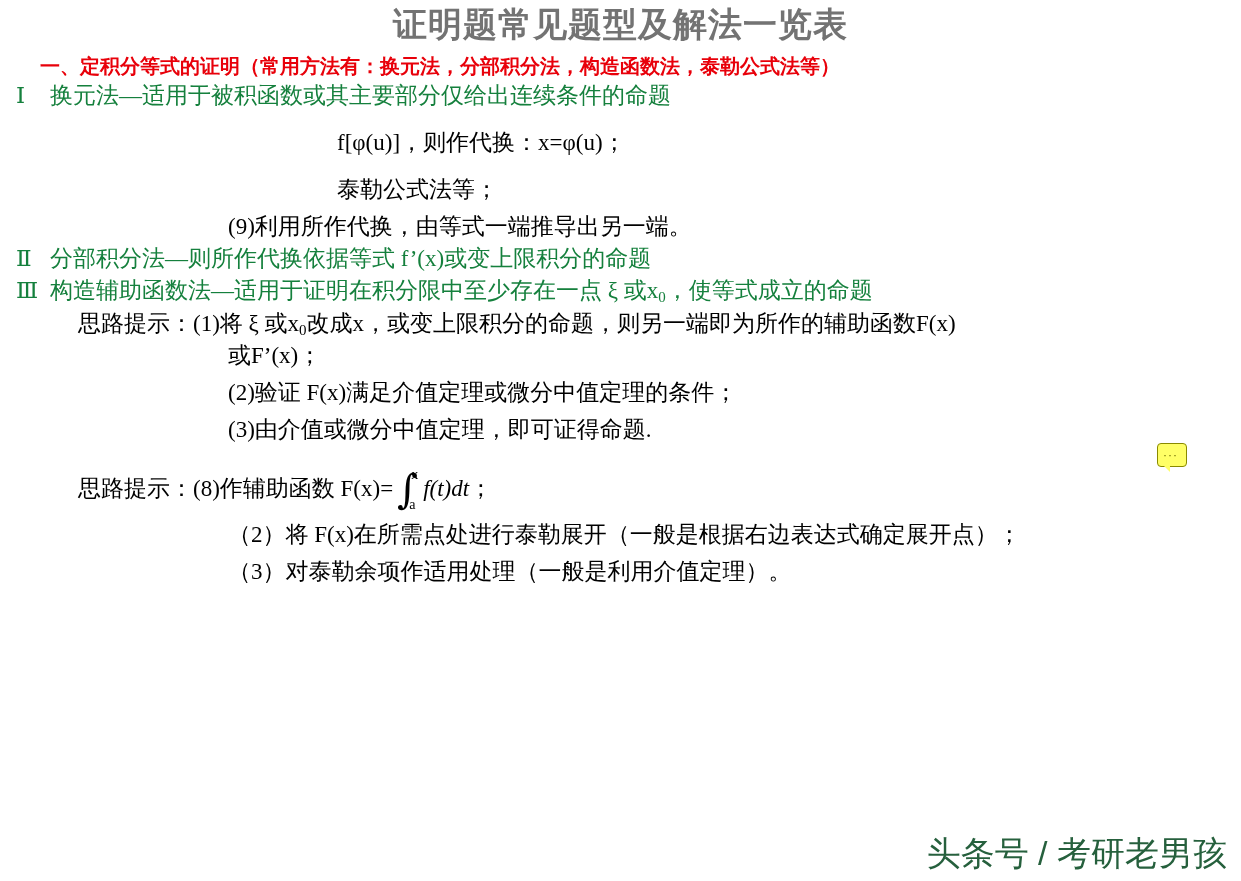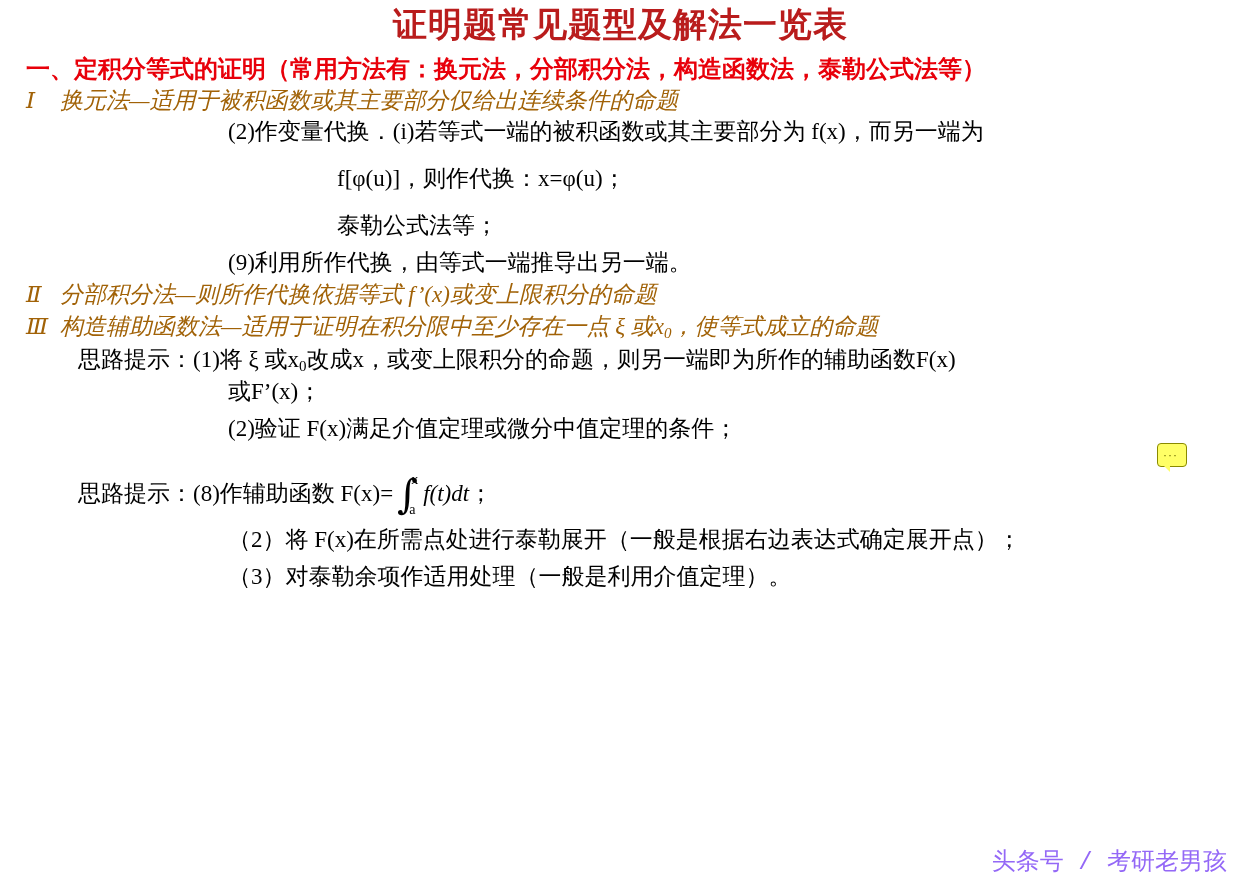--- a/index.html
+++ b/index.html
@@ -19,39 +19,38 @@
     position: relative;
     width: 1241px;
     height: 881px;
   }
   .title {
     text-align: center;
     font-size: 34px;
     font-weight: bold;
     letter-spacing: 1px;
     margin: 2px 0 6px 0;
-    color: #b91c1c;
+    color: #737373;
     font-family: "Liberation Serif", "DejaVu Serif", serif;
   }
   .sect-red {
     color: #e8000a;
-    font-size: 24px;
+    font-size: 20px;
     font-weight: bold;
-    padding-left: 26px;
+    padding-left: 40px;
     line-height: 1.25;
     white-space: nowrap;
   }
   .blue-head {
-    color: #a16207;
+    color: #15803d;
     font-size: 23px;
-    padding-left: 26px;
+    padding-left: 16px;
     line-height: 1.3;
     white-space: nowrap;
     margin-top: 2px;
-    font-style: italic;
   }
   .blue-head .rn {
     display: inline-block;
     min-width: 34px;
     font-family: "Liberation Serif", "DejaVu Serif", serif;
   }
   .body-line {
     font-size: 23px;
     color: #000000;
     line-height: 1.35;
@@ -130,61 +129,61 @@
     line-height: 6px;
     color: #6b6b00;
     letter-spacing: 1px;
     font-family: "Liberation Sans", sans-serif;
   }
 
   .watermark {
     position: absolute;
     right: 14px;
     bottom: 6px;
-    font-size: 24px;
-    color: #8b5cf6;
-    font-family: Liberation Mono, monospace;
+    font-size: 34px;
+    color: #14532d;
+    font-family: Liberation Sans, sans-serif;
     white-space: nowrap;
     opacity: 0.92;
   }
 </style>
 </head>
 <body>
 
 <div class="page">
 
   <div class="title">证明题常见题型及解法一览表</div>
 
   <div class="sect-red">一、定积分等式的证明（常用方法有：换元法，分部积分法，构造函数法，泰勒公式法等）</div>
 
   <div class="blue-head">
     <span class="rn">Ⅰ</span><span>换元法—适用于被积函数或其主要部分仅给出连续条件的命题</span>
   </div>
 
-  <div class="body-line ind-2">(2)作变量代换．(i)若等式一端的被积函数或其主要部分为 f(x)，而另一端为</div>
   <div class="body-line ind-4">f[φ(u)]，则作代换：x=φ(u)；</div>
   <div class="body-line ind-4">泰勒公式法等；</div>
   <div class="gap-s"></div>
   <div class="body-line ind-2">(9)利用所作代换，由等式一端推导出另一端。</div>
 
   <div class="blue-head">
     <span class="rn">Ⅱ</span><span>分部积分法—则所作代换依据等式 f’(x)或变上限积分的命题</span>
   </div>
 
   <div class="blue-head">
     <span class="rn">Ⅲ</span><span>构造辅助函数法—适用于证明在积分限中至少存在一点 ξ 或x</span><span class="sub">0</span><span>，使等式成立的命题</span>
   </div>
 
   <div class="body-line ind-1">
     <span>思路提示：(1)将 ξ 或x</span><span class="sub">0</span><span>改成x，或变上限积分的命题，则另一端即为所作的辅助函数F(x)</span>
   </div>
   <div class="body-line ind-2">或F’(x)；</div>
   <div class="gap-s"></div>
   <div class="body-line ind-2">(2)验证 F(x)满足介值定理或微分中值定理的条件；</div>
   <div class="gap-s"></div>
+  <div class="body-line ind-2">(3)由介值或微分中值定理，即可证得命题.</div>
 
   <div class="gap-s"></div>
 
   <div class="gap-l"></div>
   <div class="body-line ind-1">
     <span>思路提示：(8)作辅助函数 F(x)=</span><span class="intexpr"><span class="sgn">∫</span><span class="up">x</span><span class="lo">a</span></span><span class="ital">f(t)dt</span><span>；</span>
   </div>
 
   <div class="gap-m"></div>
   <div class="body-line ind-2">（2）将 F(x)在所需点处进行泰勒展开（一般是根据右边表达式确定展开点）；</div>

